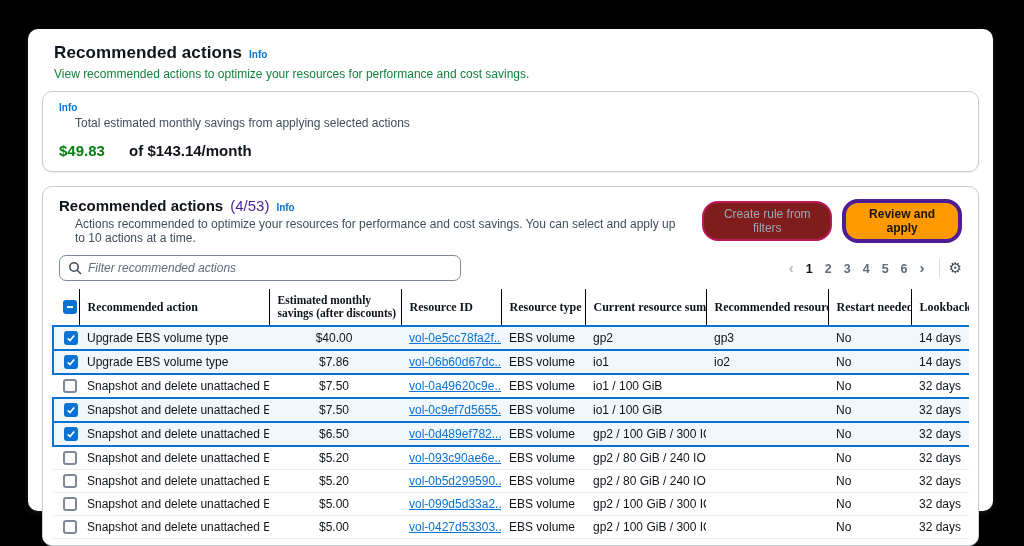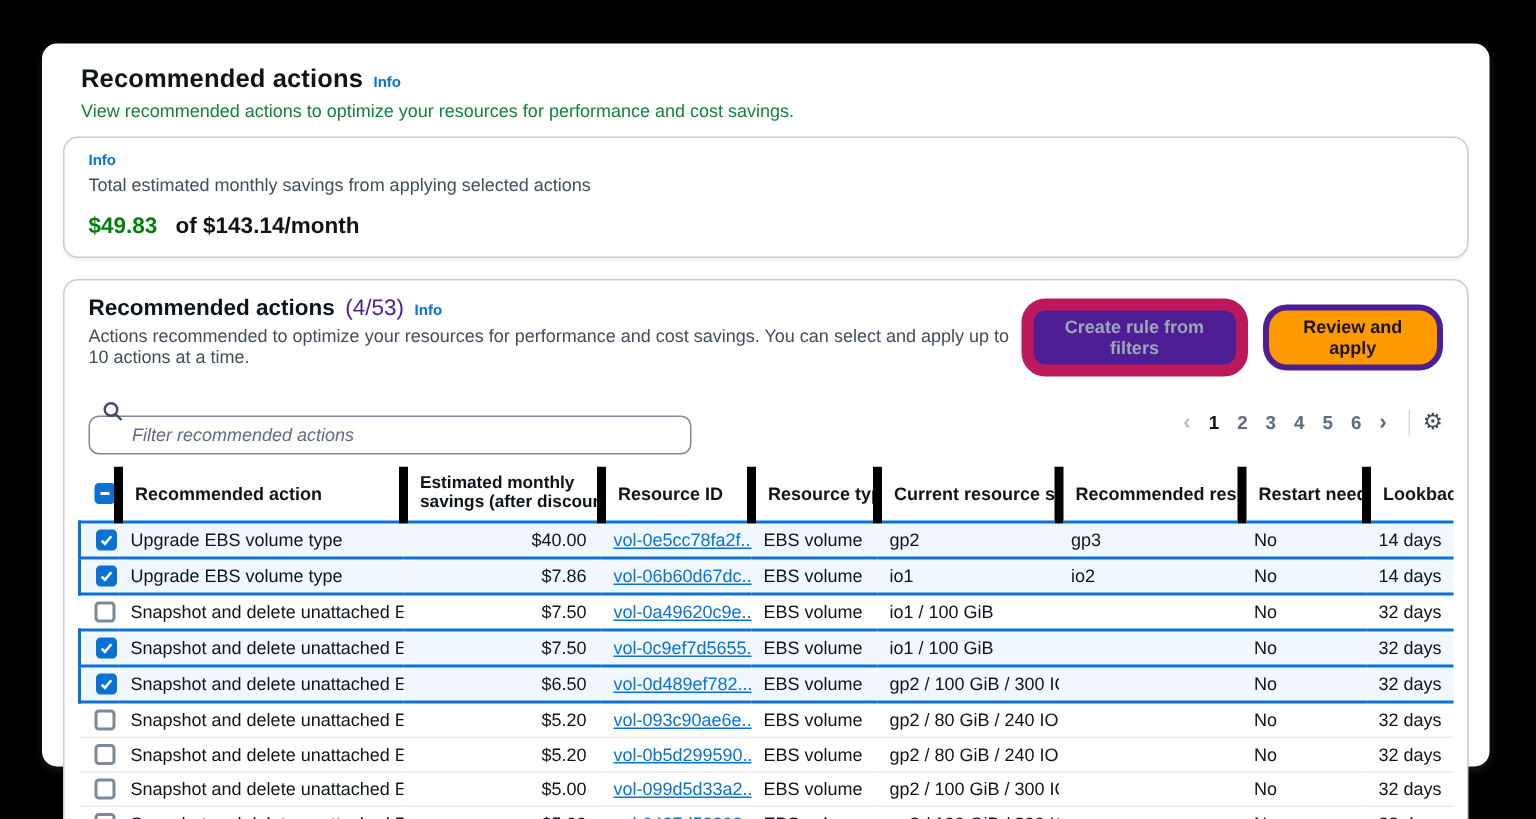--- a/index.html
+++ b/index.html
@@ -11,73 +11,73 @@
     position:absolute;left:28px;top:29px;width:965px;height:482px;
     background:#ffffff;border-radius:10px;box-sizing:border-box;
     padding:12px 14px;box-shadow:0 2px 6px rgba(80,80,80,.35);
   }
   .title-row{display:flex;align-items:baseline;gap:7px;}
   .page-header{padding:2px 12px 10px;}
   h1{margin:0;font-size:17px;font-weight:bold;color:#0f141a;letter-spacing:.1px;}
   h2{margin:0;font-size:15px;font-weight:bold;color:#0f141a;}
   .info{font-size:10px;font-weight:bold;color:#0972d3;text-decoration:none;cursor:pointer;}
   .subtitle{margin:4px 0 0;font-size:12px;color:#15803d;}
-  .muted{margin:3px 0 0;font-size:12px;color:#414d5c;}
+  .muted{margin:3px 16px 0;font-size:12px;color:#414d5c;}
   .card{
     background:#fff;border:1px solid #c9cdd2;border-radius:10px;
     box-shadow:0 1px 2px rgba(0,28,38,.08);box-sizing:border-box;
   }
   .summary-card{padding:10px 16px 12px;margin-bottom:14px;}
   .savings-line{margin:12px 0 0;font-size:15px;font-weight:bold;}
   .green{color:#037f0c;}
-  .dark{color:#0f141a;margin-left:8px;text-align:right;}
+  .dark{color:#0f141a;margin-left:20px;text-align:right;}
   .note{margin:3px 0 0;font-size:12px;color:#0f141a;}
 
   .table-card{padding:10px 0 6px;}
   .card-head{display:flex;justify-content:space-between;align-items:flex-start;padding:0 16px;}
   .count{font-size:15px;color:#4c1d95;font-weight:normal;}
   .card-head-actions{display:flex;gap:10px;align-items:center;padding-top:2px;}
   .btn-secondary{
-    background:#4c1d95;border:8px solid #be185d;color:#9ba7b6;border-radius:16px;
-    padding:4px 16px;font-size:12px;font-weight:bold;font-family:inherit;cursor:default;
+    background:#7f1d1d;border:2px solid #be185d;color:#9ba7b6;border-radius:16px;
+    padding:4px 16px;font-size:12px;font-weight:normal;font-family:inherit;cursor:default;
   }
   .btn-primary{
     background:#ff9900;border:4px solid #4c1d95;color:#1b1405;border-radius:16px;
     padding:4px 16px;font-size:12px;font-weight:bold;font-family:inherit;cursor:pointer;
   }
   .toolbar{display:flex;justify-content:space-between;align-items:center;padding:10px 16px 8px;}
   .filter-box{position:relative;width:402px;}
   .filter-box svg{position:absolute;left:9px;top:6px;}
   .filter-box input{
     width:100%;height:26px;box-sizing:border-box;border:1px solid #7d8998;border-radius:7px;
-    padding:0 8px 0 28px;font-size:12px;font-family:inherit;color:#0f141a;outline:none;margin-top:16px;
+    padding:0 8px 0 28px;font-size:12px;font-family:inherit;color:#0f141a;outline:none;
   }
   .filter-box input::placeholder{color:#5f6b7a;font-style:italic;}
   .pager{display:flex;align-items:center;gap:1px;}
   .chev{background:none;border:none;font-size:15px;font-weight:bold;color:#5f6b7a;padding:0 5px;cursor:pointer;line-height:18px;}
   .chev.disabled{color:#b4bbc2;}
   .page-btn{background:none;border:none;font-size:12.5px;font-weight:bold;color:#5f6b7a;padding:2px 6px;cursor:pointer;font-family:inherit;}
   .page-btn.current{color:#0f141a;}
   .pager-divider{width:1px;height:18px;background:#d5dbdb;margin:0 8px;}
   .gear{background:none;border:none;font-size:15px;color:#414d5c;cursor:pointer;padding:0;line-height:18px;}
 
   .table-wrap{margin:0 9px;overflow:hidden;}
   table{border-collapse:collapse;table-layout:fixed;width:1014px;font-size:12px;color:#0f141a;}
   th{
     text-align:left;font-weight:bold;padding:5px 8px;vertical-align:middle;
     border-bottom:1px solid #9aa5b1;white-space:nowrap;overflow:hidden;
   }
-  th + th{border-left:6px solid #000000;}
+  th + th{border-left:1px solid #000000;font-family:Liberation Serif, serif;}
   .savings-head{display:flex;align-items:center;justify-content:space-between;}
   .two-line span{display:block;font-size:11.5px;line-height:13px;white-space:nowrap;}
   td{
     padding:3px 8px;height:16px;white-space:nowrap;overflow:hidden;
     border-top:1px solid #e9ebed;border-bottom:1px solid #e9ebed;vertical-align:middle;
   }
-  td.num{text-align:right;padding-right:10px;}
+  td.num{text-align:center;padding-right:10px;}
   tr.selected td{background:#f0f7fd;border-top:2px solid #0972d3;border-bottom:2px solid #0972d3;}
   tr.selected td:first-child{border-left:2px solid #0972d3;}
   tr.selected td:last-child{border-right:2px solid #0972d3;}
   td a{color:#0972d3;text-decoration:underline;}
   .c-select{text-align:center;padding-left:10px;}
   .cb{
     display:inline-block;width:14px;height:14px;box-sizing:border-box;border-radius:3px;
     border:2px solid #7d8998;background:#fff;position:relative;vertical-align:middle;cursor:pointer;
   }
   .cb.checked,.cb.indeterminate{background:#0972d3;border-color:#0972d3;}

